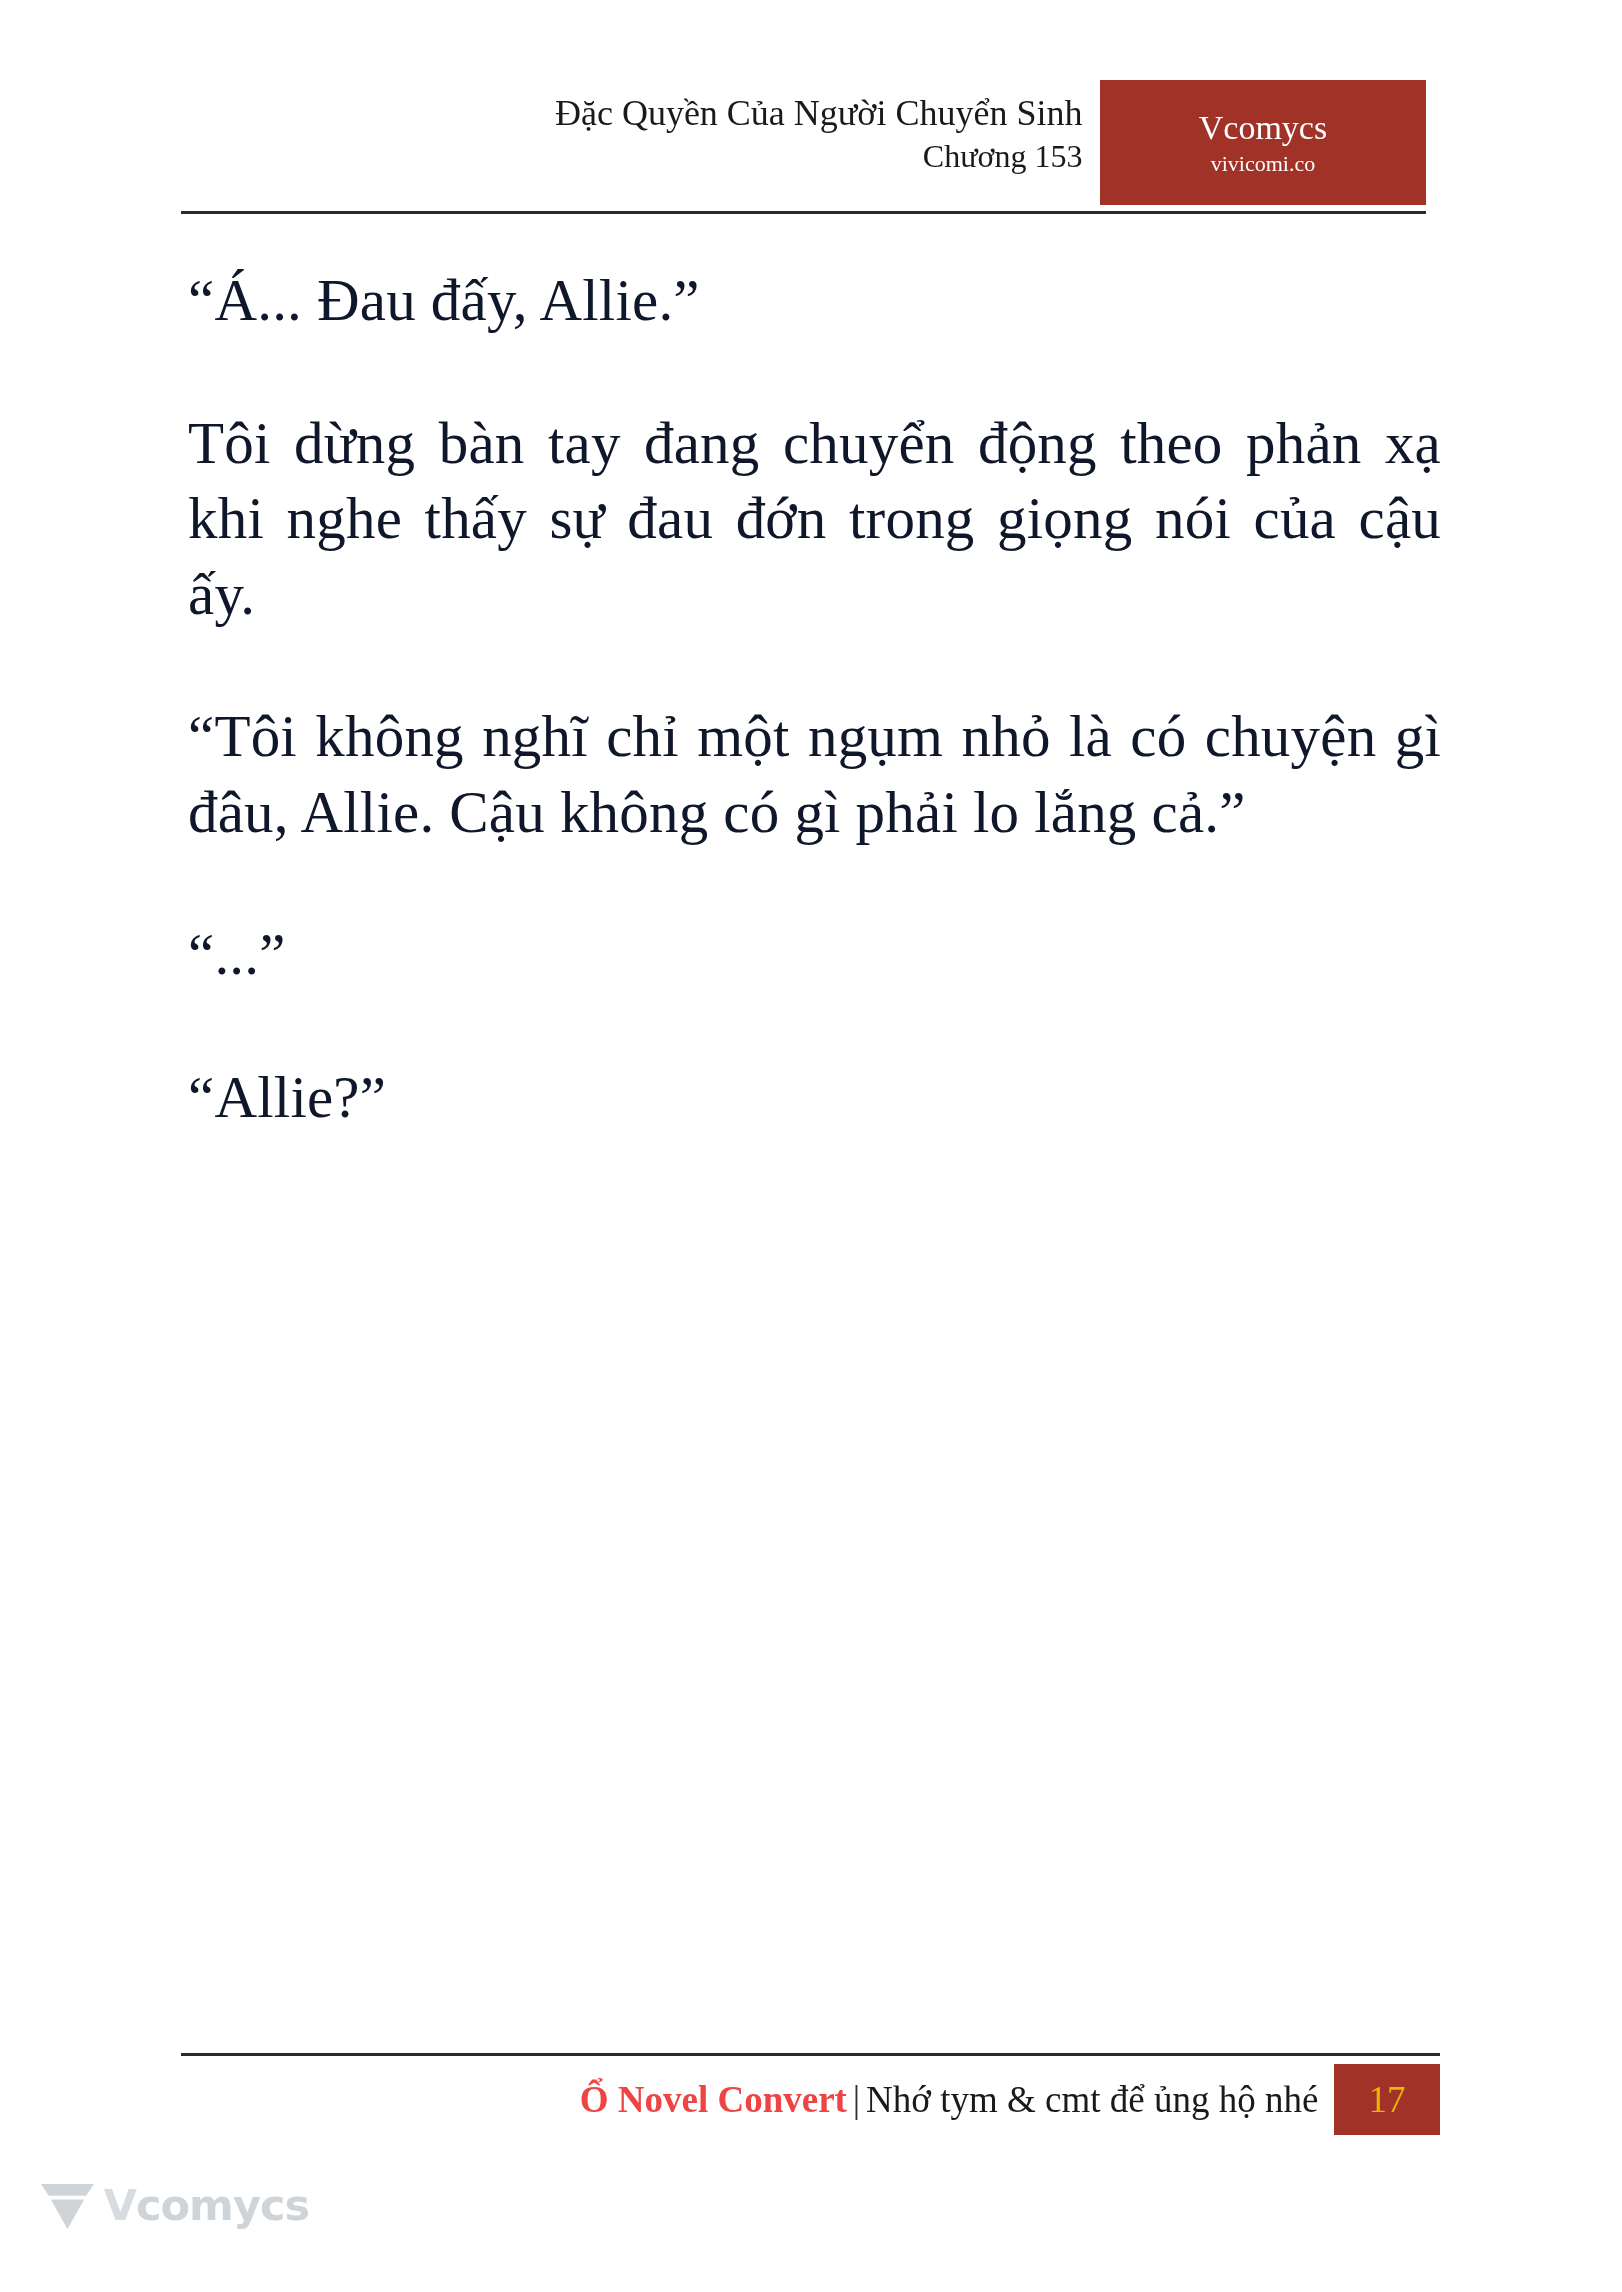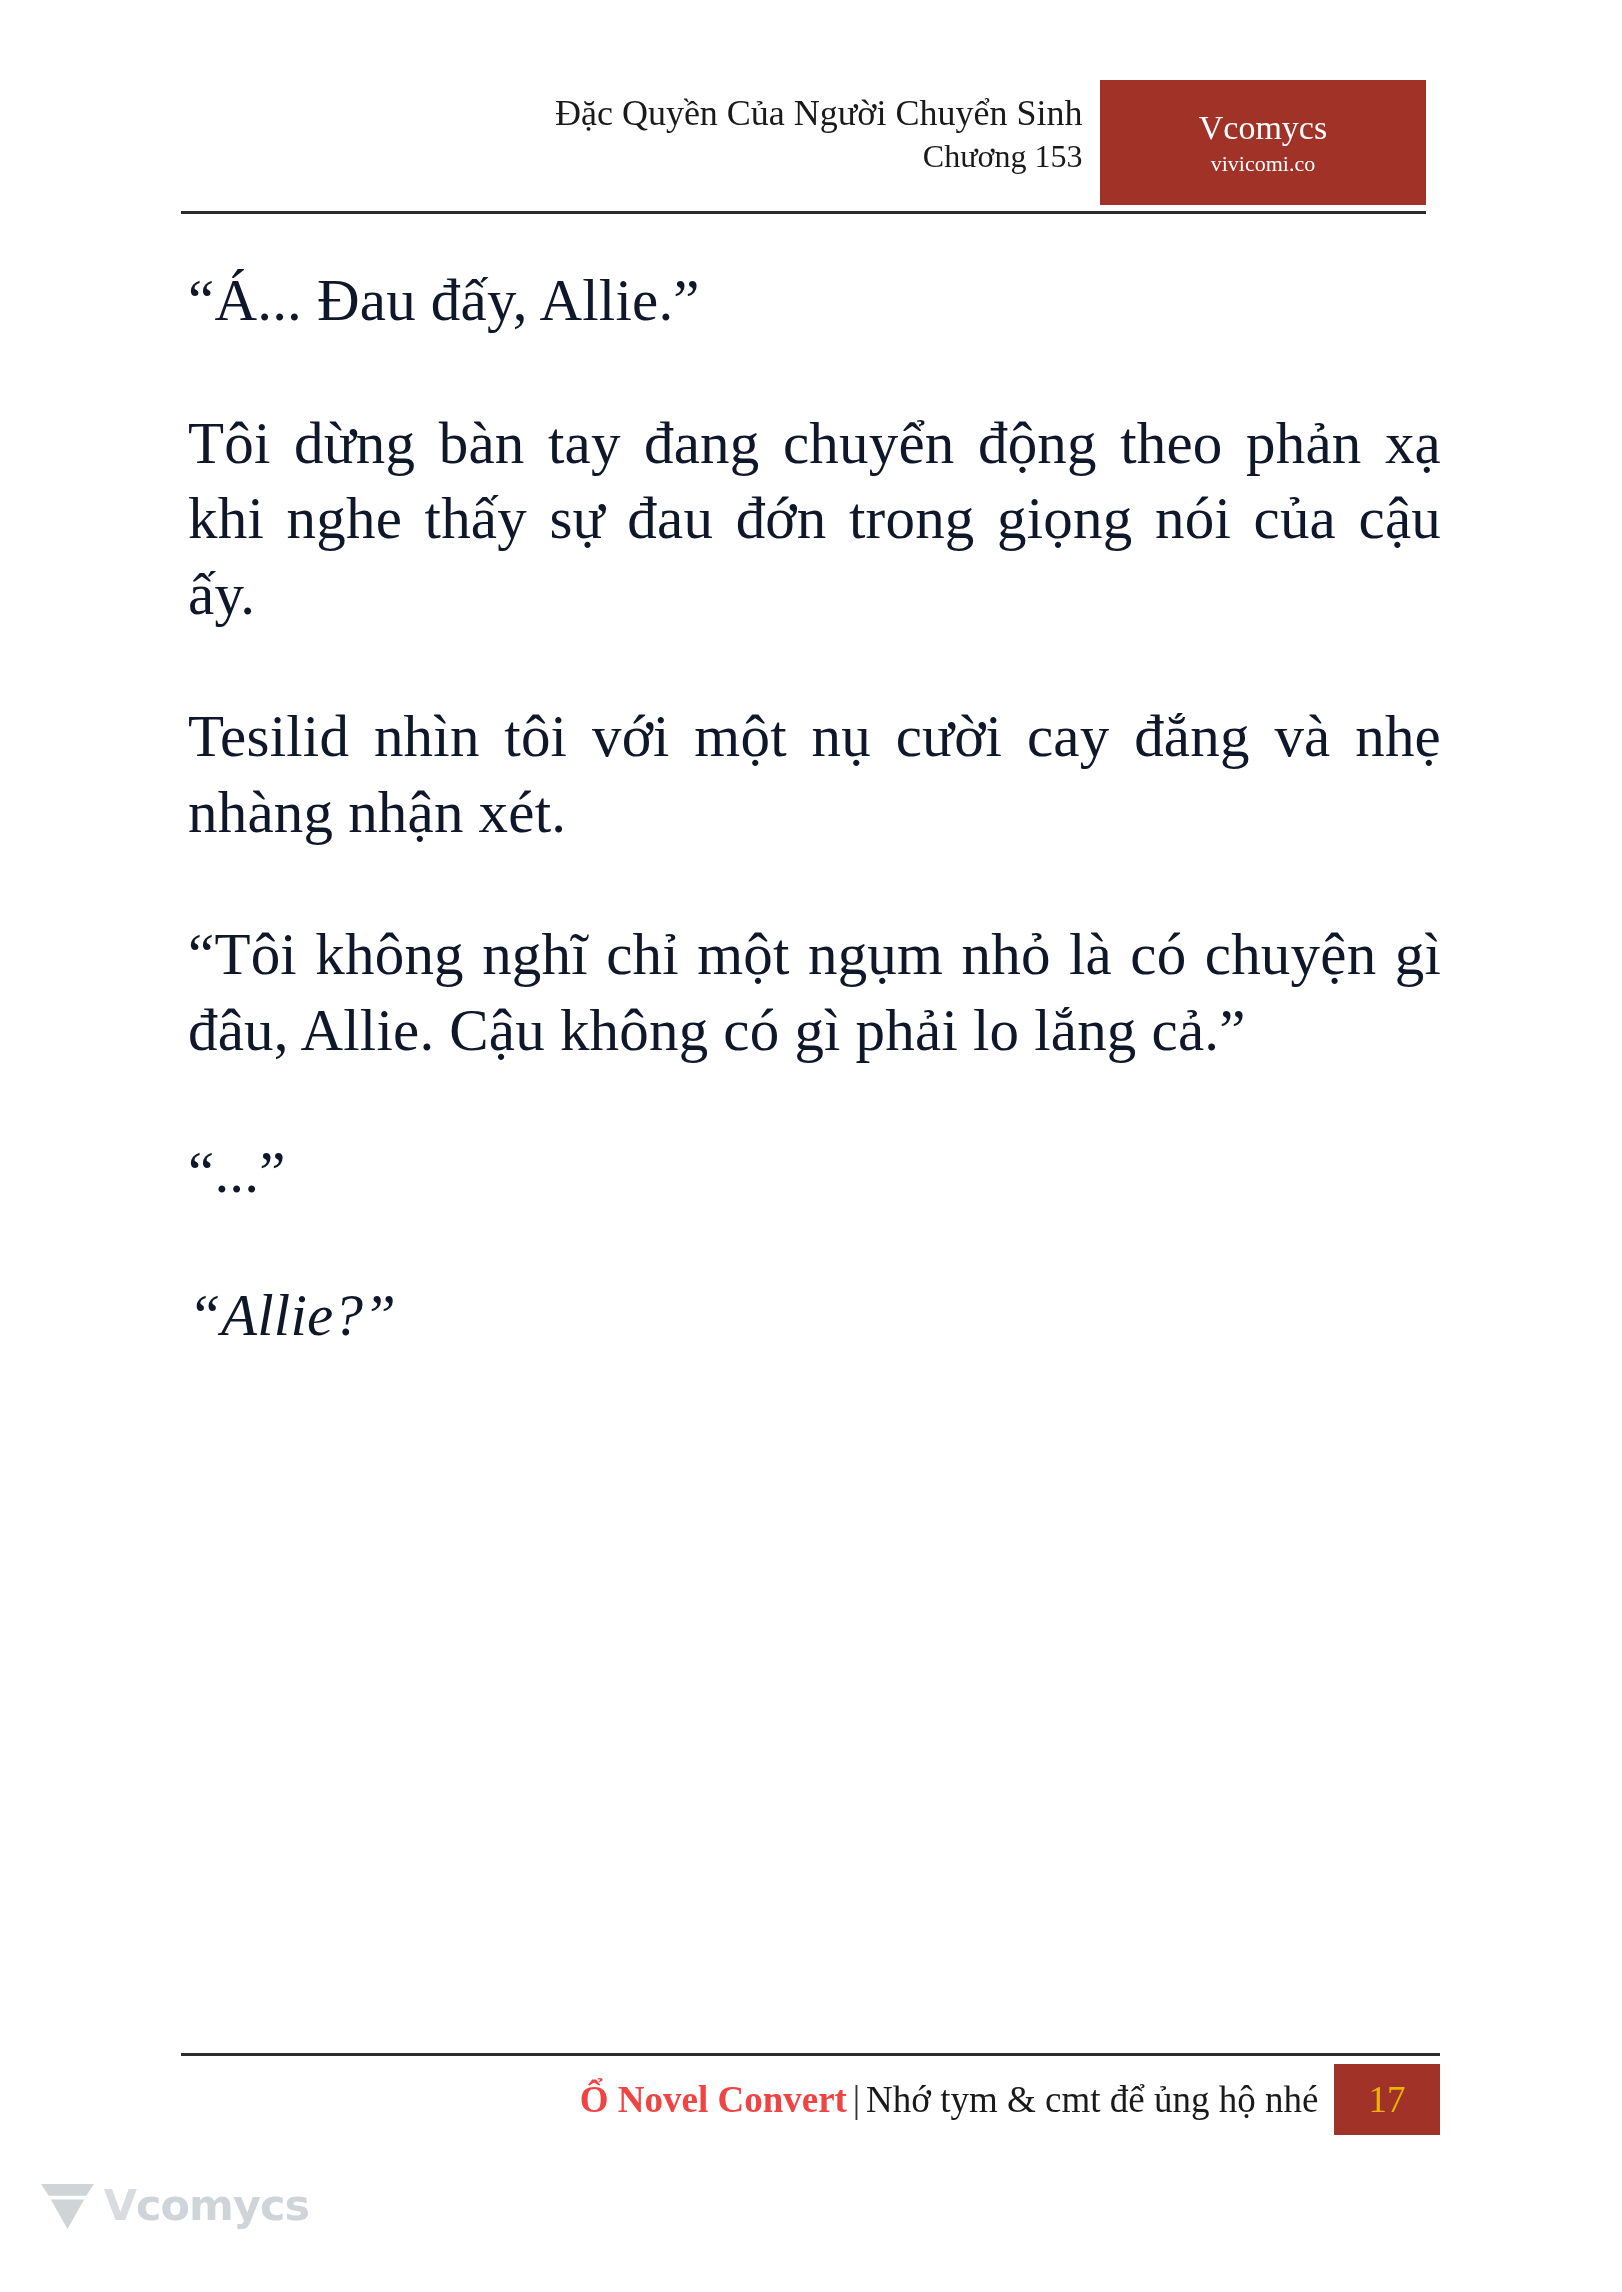--- a/index.html
+++ b/index.html
@@ -91,21 +91,21 @@
     width: 1253px;
   }
   .para {
     font-size: 59px;
     line-height: 1.28;
     color: #0f172a;
     text-align: justify;
     margin: 0 0 67px 0;
     letter-spacing: 0.2px;
   }
-  .para.last { margin-bottom: 0; font-style: italic; }
+  .para.last { margin-bottom: 0; }
   .para.short { text-align: left; }
 
   
   .footer {
     position: absolute;
     left: 181px;
     top: 2053px;
     width: 1259px;
   }
   .footer-rule {
@@ -187,21 +187,20 @@
         <div class="b1">Vcomycs</div>
         <div class="b2">vivicomi.co</div>
       </div>
     </div>
     <div class="header-rule"></div>
   </div>
 
   <div class="content">
     <p class="para short">“Á... Đau đấy, Allie.”</p>
     <p class="para">Tôi dừng bàn tay đang chuyển động theo phản xạ khi nghe thấy sự đau đớn trong giọng nói của cậu ấy.</p>
-    <p class="para">Tesilid nhìn tôi với một nụ cười cay đắng và nhẹ nhàng nhận xét.</p>
     <p class="para">“Tôi không nghĩ chỉ một ngụm nhỏ là có chuyện gì đâu, Allie. Cậu không có gì phải lo lắng cả.”</p>
     <p class="para short">“...”</p>
     <p class="para short last">“Allie?”</p>
   </div>
 
   <div class="footer">
     <div class="footer-rule"></div>
     <div class="footer-inner">
       <div class="footer-text">
         <span class="footer-brand">Ổ Novel Convert</span><span class="footer-sep">|</span><span class="footer-note">Nhớ tym &amp; cmt để ủng hộ nhé</span>

